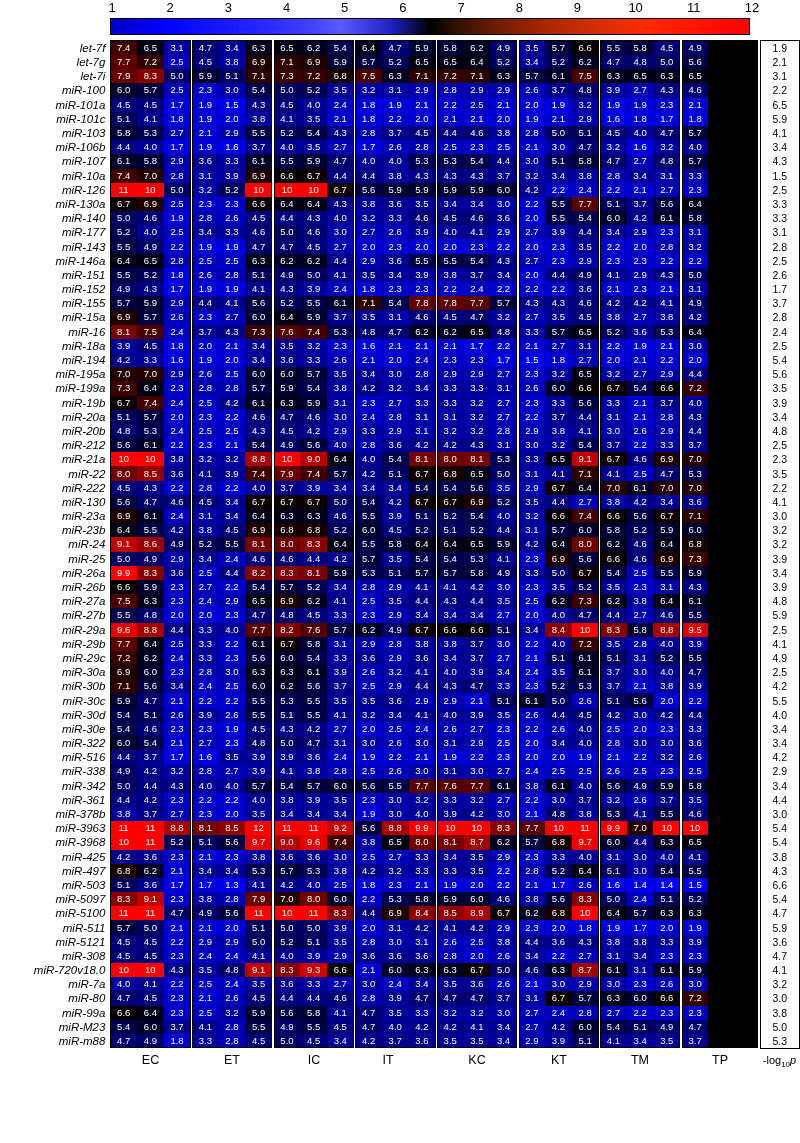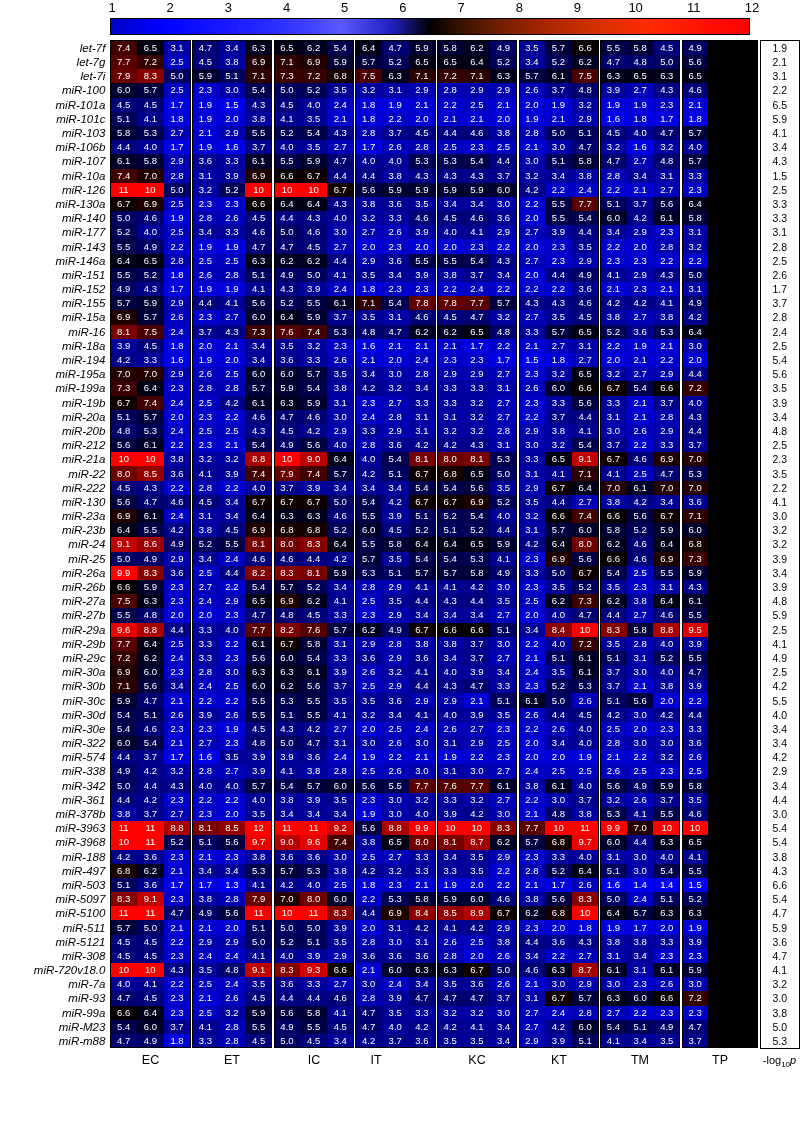--- a/index.html
+++ b/index.html
@@ -1942,21 +1942,21 @@
             <td class="cell" style="background: rgb(0, 0, 170); color: rgb(255, 255, 255);">3.0</td>
             <td class="cell" style="background: rgb(0, 0, 170); color: rgb(255, 255, 255);">3.0</td>
             <td class="sep"></td>
             <td class="cell" style="background: rgb(0, 0, 144); color: rgb(255, 255, 255);">3.6</td>
             <td class="cell" style="background: rgb(0, 0, 0);"></td>
             <td class="cell" style="background: rgb(0, 0, 0);"></td>
             <td class="sep"></td>
             <td class="pcol">3.4</td>
           </tr>
           <tr>
-            <td class="lab">miR-574</td>
+            <td class="lab">miR-516</td>
             <td class="cell" style="background: rgb(0, 0, 129); color: rgb(255, 255, 255);">4.4</td>
             <td class="cell" style="background: rgb(0, 0, 140); color: rgb(255, 255, 255);">3.7</td>
             <td class="cell" style="background: rgb(0, 0, 225); color: rgb(255, 255, 255);">1.7</td>
             <td class="sep"></td>
             <td class="cell" style="background: rgb(0, 0, 229); color: rgb(255, 255, 255);">1.6</td>
             <td class="cell" style="background: rgb(0, 0, 148); color: rgb(255, 255, 255);">3.5</td>
             <td class="cell" style="background: rgb(0, 0, 155); color: rgb(255, 255, 255);">3.9</td>
             <td class="sep"></td>
             <td class="cell" style="background: rgb(0, 0, 155); color: rgb(255, 255, 255);">3.9</td>
             <td class="cell" style="background: rgb(0, 0, 144); color: rgb(255, 255, 255);">3.6</td>
@@ -2194,21 +2194,21 @@
             <td class="cell" style="background: rgb(0, 0, 129); color: rgb(255, 255, 255);">4.4</td>
             <td class="cell" style="background: rgb(0, 0, 28); color: rgb(255, 255, 255);">6.3</td>
             <td class="sep"></td>
             <td class="cell" style="background: rgb(0, 0, 18); color: rgb(255, 255, 255);">6.5</td>
             <td class="cell" style="background: rgb(0, 0, 0);"></td>
             <td class="cell" style="background: rgb(0, 0, 0);"></td>
             <td class="sep"></td>
             <td class="pcol">5.4</td>
           </tr>
           <tr>
-            <td class="lab">miR-188</td>
+            <td class="lab">miR-425</td>
             <td class="cell" style="background: rgb(0, 0, 139); color: rgb(255, 255, 255);">4.2</td>
             <td class="cell" style="background: rgb(0, 0, 144); color: rgb(255, 255, 255);">3.6</td>
             <td class="cell" style="background: rgb(0, 0, 200); color: rgb(255, 255, 255);">2.3</td>
             <td class="sep"></td>
             <td class="cell" style="background: rgb(0, 0, 208); color: rgb(255, 255, 255);">2.1</td>
             <td class="cell" style="background: rgb(0, 0, 200); color: rgb(255, 255, 255);">2.3</td>
             <td class="cell" style="background: rgb(0, 0, 160); color: rgb(255, 255, 255);">3.8</td>
             <td class="sep"></td>
             <td class="cell" style="background: rgb(0, 0, 144); color: rgb(255, 255, 255);">3.6</td>
             <td class="cell" style="background: rgb(0, 0, 144); color: rgb(255, 255, 255);">3.6</td>
@@ -2554,21 +2554,21 @@
             <td class="cell" style="background: rgb(0, 0, 200); color: rgb(255, 255, 255);">2.3</td>
             <td class="cell" style="background: rgb(0, 0, 187); color: rgb(255, 255, 255);">2.6</td>
             <td class="sep"></td>
             <td class="cell" style="background: rgb(0, 0, 170); color: rgb(255, 255, 255);">3.0</td>
             <td class="cell" style="background: rgb(0, 0, 0);"></td>
             <td class="cell" style="background: rgb(0, 0, 0);"></td>
             <td class="sep"></td>
             <td class="pcol">3.2</td>
           </tr>
           <tr>
-            <td class="lab">miR-93</td>
+            <td class="lab">miR-80</td>
             <td class="cell" style="background: rgb(0, 0, 113); color: rgb(255, 255, 255);">4.7</td>
             <td class="cell" style="background: rgb(0, 0, 123); color: rgb(255, 255, 255);">4.5</td>
             <td class="cell" style="background: rgb(0, 0, 200); color: rgb(255, 255, 255);">2.3</td>
             <td class="sep"></td>
             <td class="cell" style="background: rgb(0, 0, 208); color: rgb(255, 255, 255);">2.1</td>
             <td class="cell" style="background: rgb(0, 0, 187); color: rgb(255, 255, 255);">2.6</td>
             <td class="cell" style="background: rgb(0, 0, 123); color: rgb(255, 255, 255);">4.5</td>
             <td class="sep"></td>
             <td class="cell" style="background: rgb(0, 0, 129); color: rgb(255, 255, 255);">4.4</td>
             <td class="cell" style="background: rgb(0, 0, 129); color: rgb(255, 255, 255);">4.4</td>
@@ -2715,21 +2715,21 @@
         <div class="grpbox" style="left: 519px; top: 0px; width: 80px; height: 1008px;"></div>
         <div class="grpbox" style="left: 600px; top: 0px; width: 80px; height: 1008px;"></div>
         <div class="grpbox" style="left: 682px; top: 0px; width: 76px; height: 1008px;"></div>
       </div>
   </div>
 
   <div id="xaxis" style="top: 1053px;">
       <div class="xlab" style="left: 105.5px; top: 0px;">EC</div>
       <div class="xlab" style="left: 187px; top: 0px;">ET</div>
       <div class="xlab" style="left: 269px; top: 0px;">IC</div>
-      <div class="xlab" style="left: 331px; top: 0px;">IT</div>
+      <div class="xlab" style="left: 343px; top: 0px;">IT</div>
       <div class="xlab" style="left: 432px; top: 0px;">KC</div>
       <div class="xlab" style="left: 514px; top: 0px;">KT</div>
       <div class="xlab" style="left: 595px; top: 0px;">TM</div>
       <div class="xlab" style="left: 675px; top: 0px;">TP</div>
     </div>
   <div id="plabel" style="left: 749.5px; top: 1054px;">-log<sub style="font-size:8px">10</sub><i>p</i></div>
 
 </div>
 
 </body></html>

